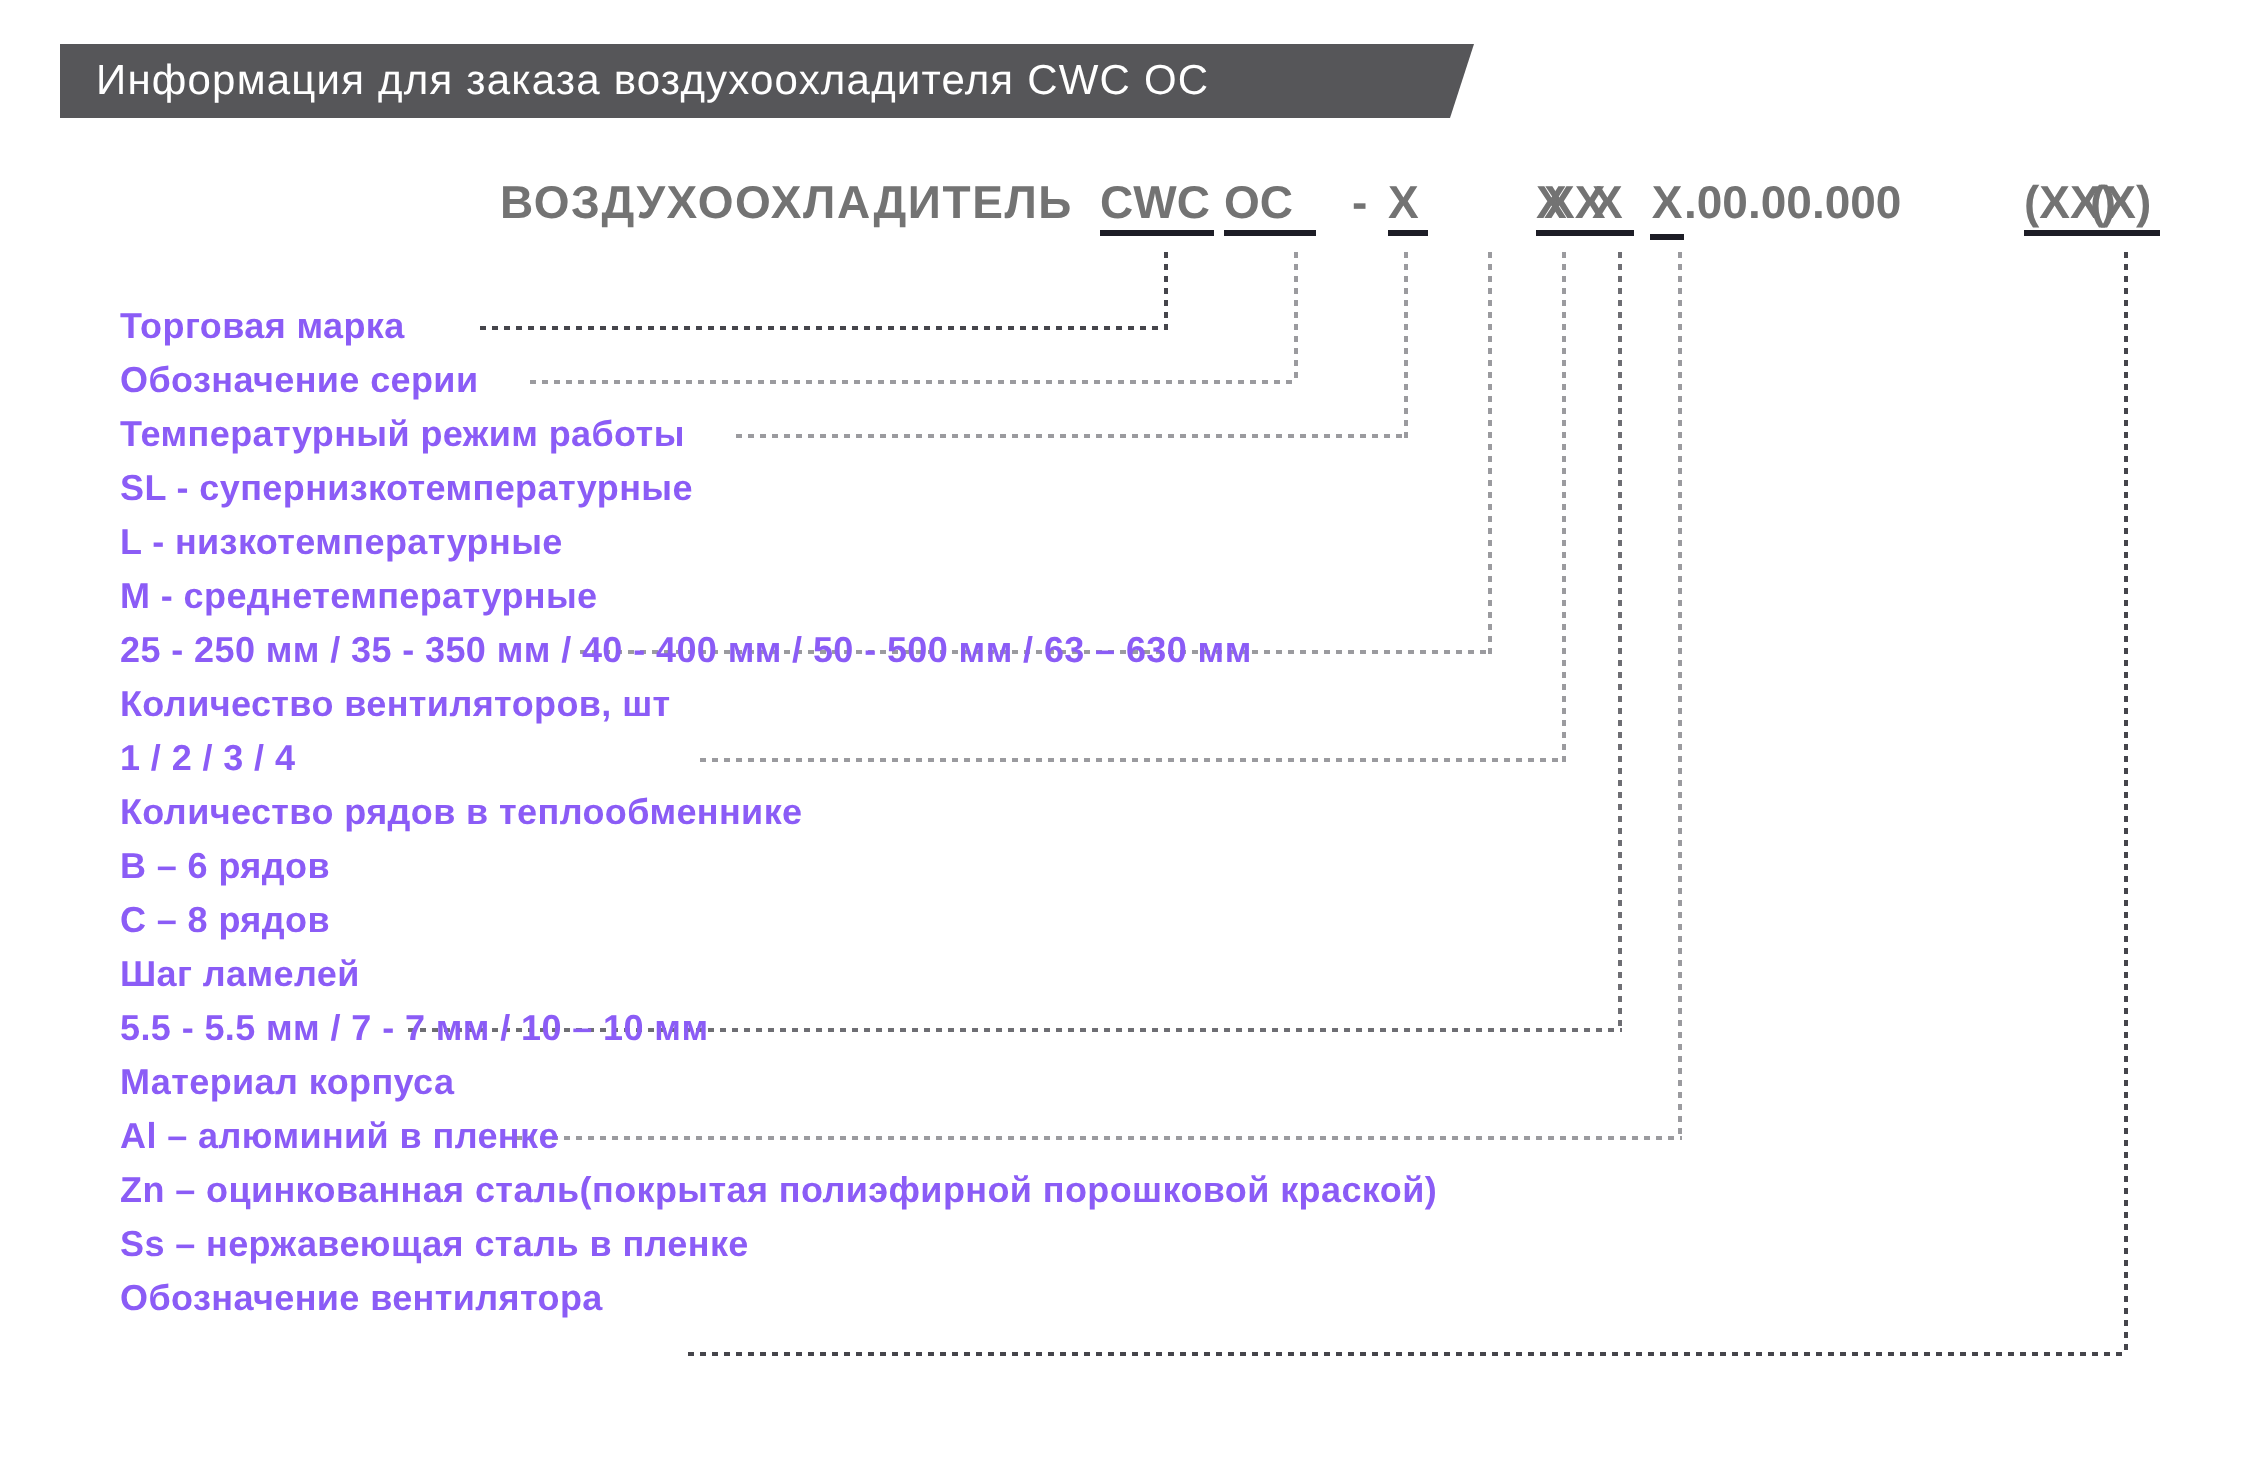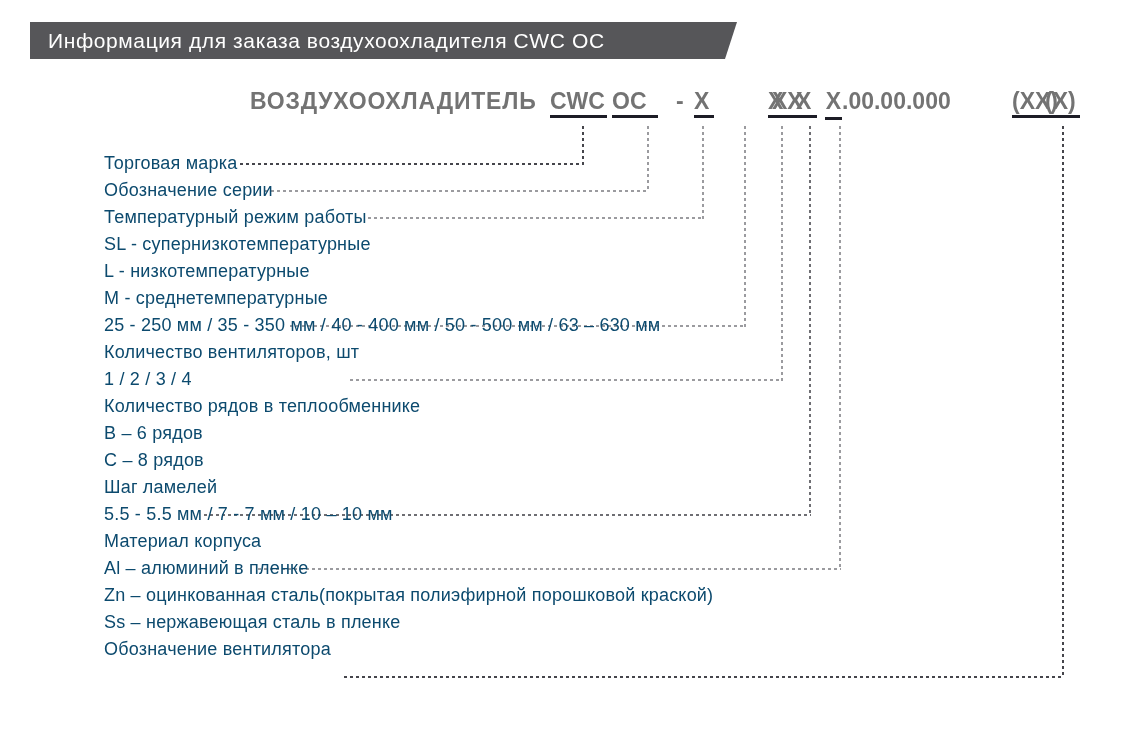--- a/index.html
+++ b/index.html
@@ -25,23 +25,22 @@
   }
   .seg.prefix{letter-spacing:.8px;}
   .u{
     border-bottom:3px solid #1d1d26;padding-bottom:1px;text-align:left;
   }
   .u-in{display:inline-block;min-width:17px;text-align:center;
     border-bottom:3px solid #1d1d26;padding-bottom:3px;}
   
   .legend{
     position:absolute;left:60px;top:150px;
-    font-size:18px;font-weight:400;line-height:27px;letter-spacing:.2px;
-    color:#0c4a6e;
-    margin-left:44px;
+    font-size:18px;font-weight:700;line-height:27px;letter-spacing:.2px;
+    color:#8b5cf6;
   }
   .legend .row{white-space:nowrap;height:27px;}
   
   .connector{position:absolute;pointer-events:none;}
   .connector .h{
     position:absolute;left:0;right:0;bottom:0;height:2px;
     background:repeating-linear-gradient(to right,var(--c) 0 3px,transparent 3px 6px);
   }
   .connector .v{
     position:absolute;top:0;right:0;bottom:0;width:2px;

